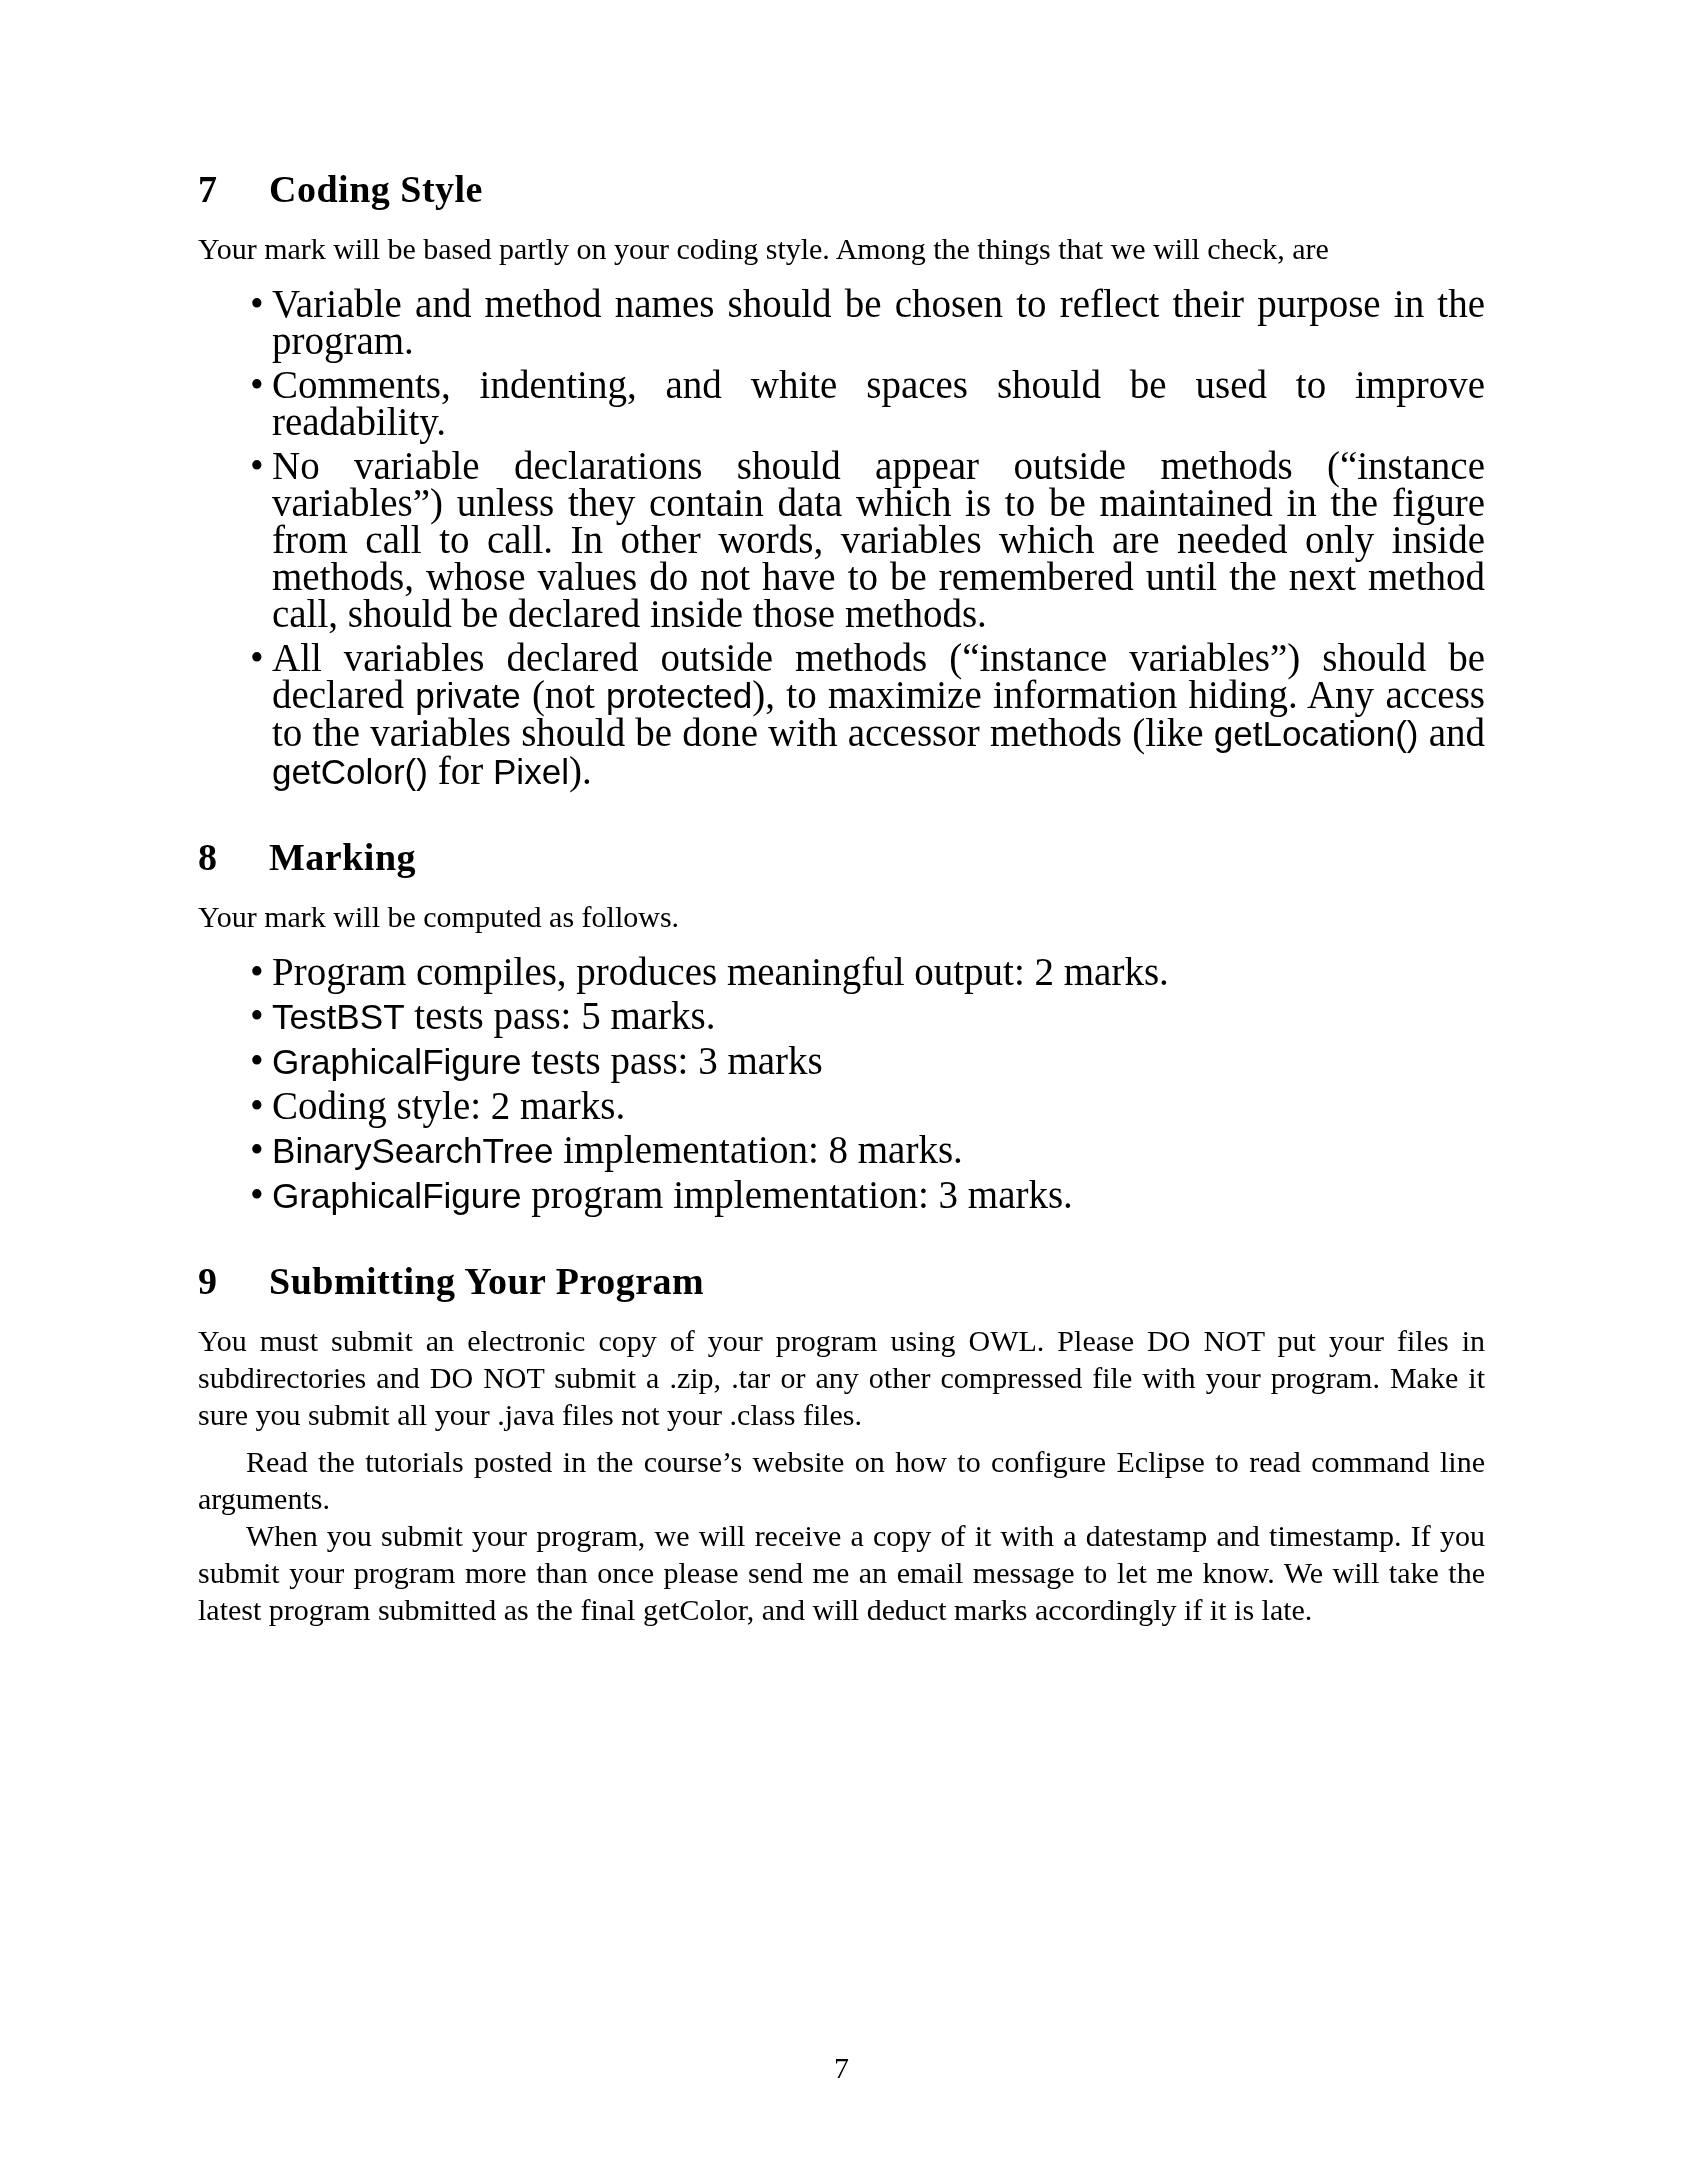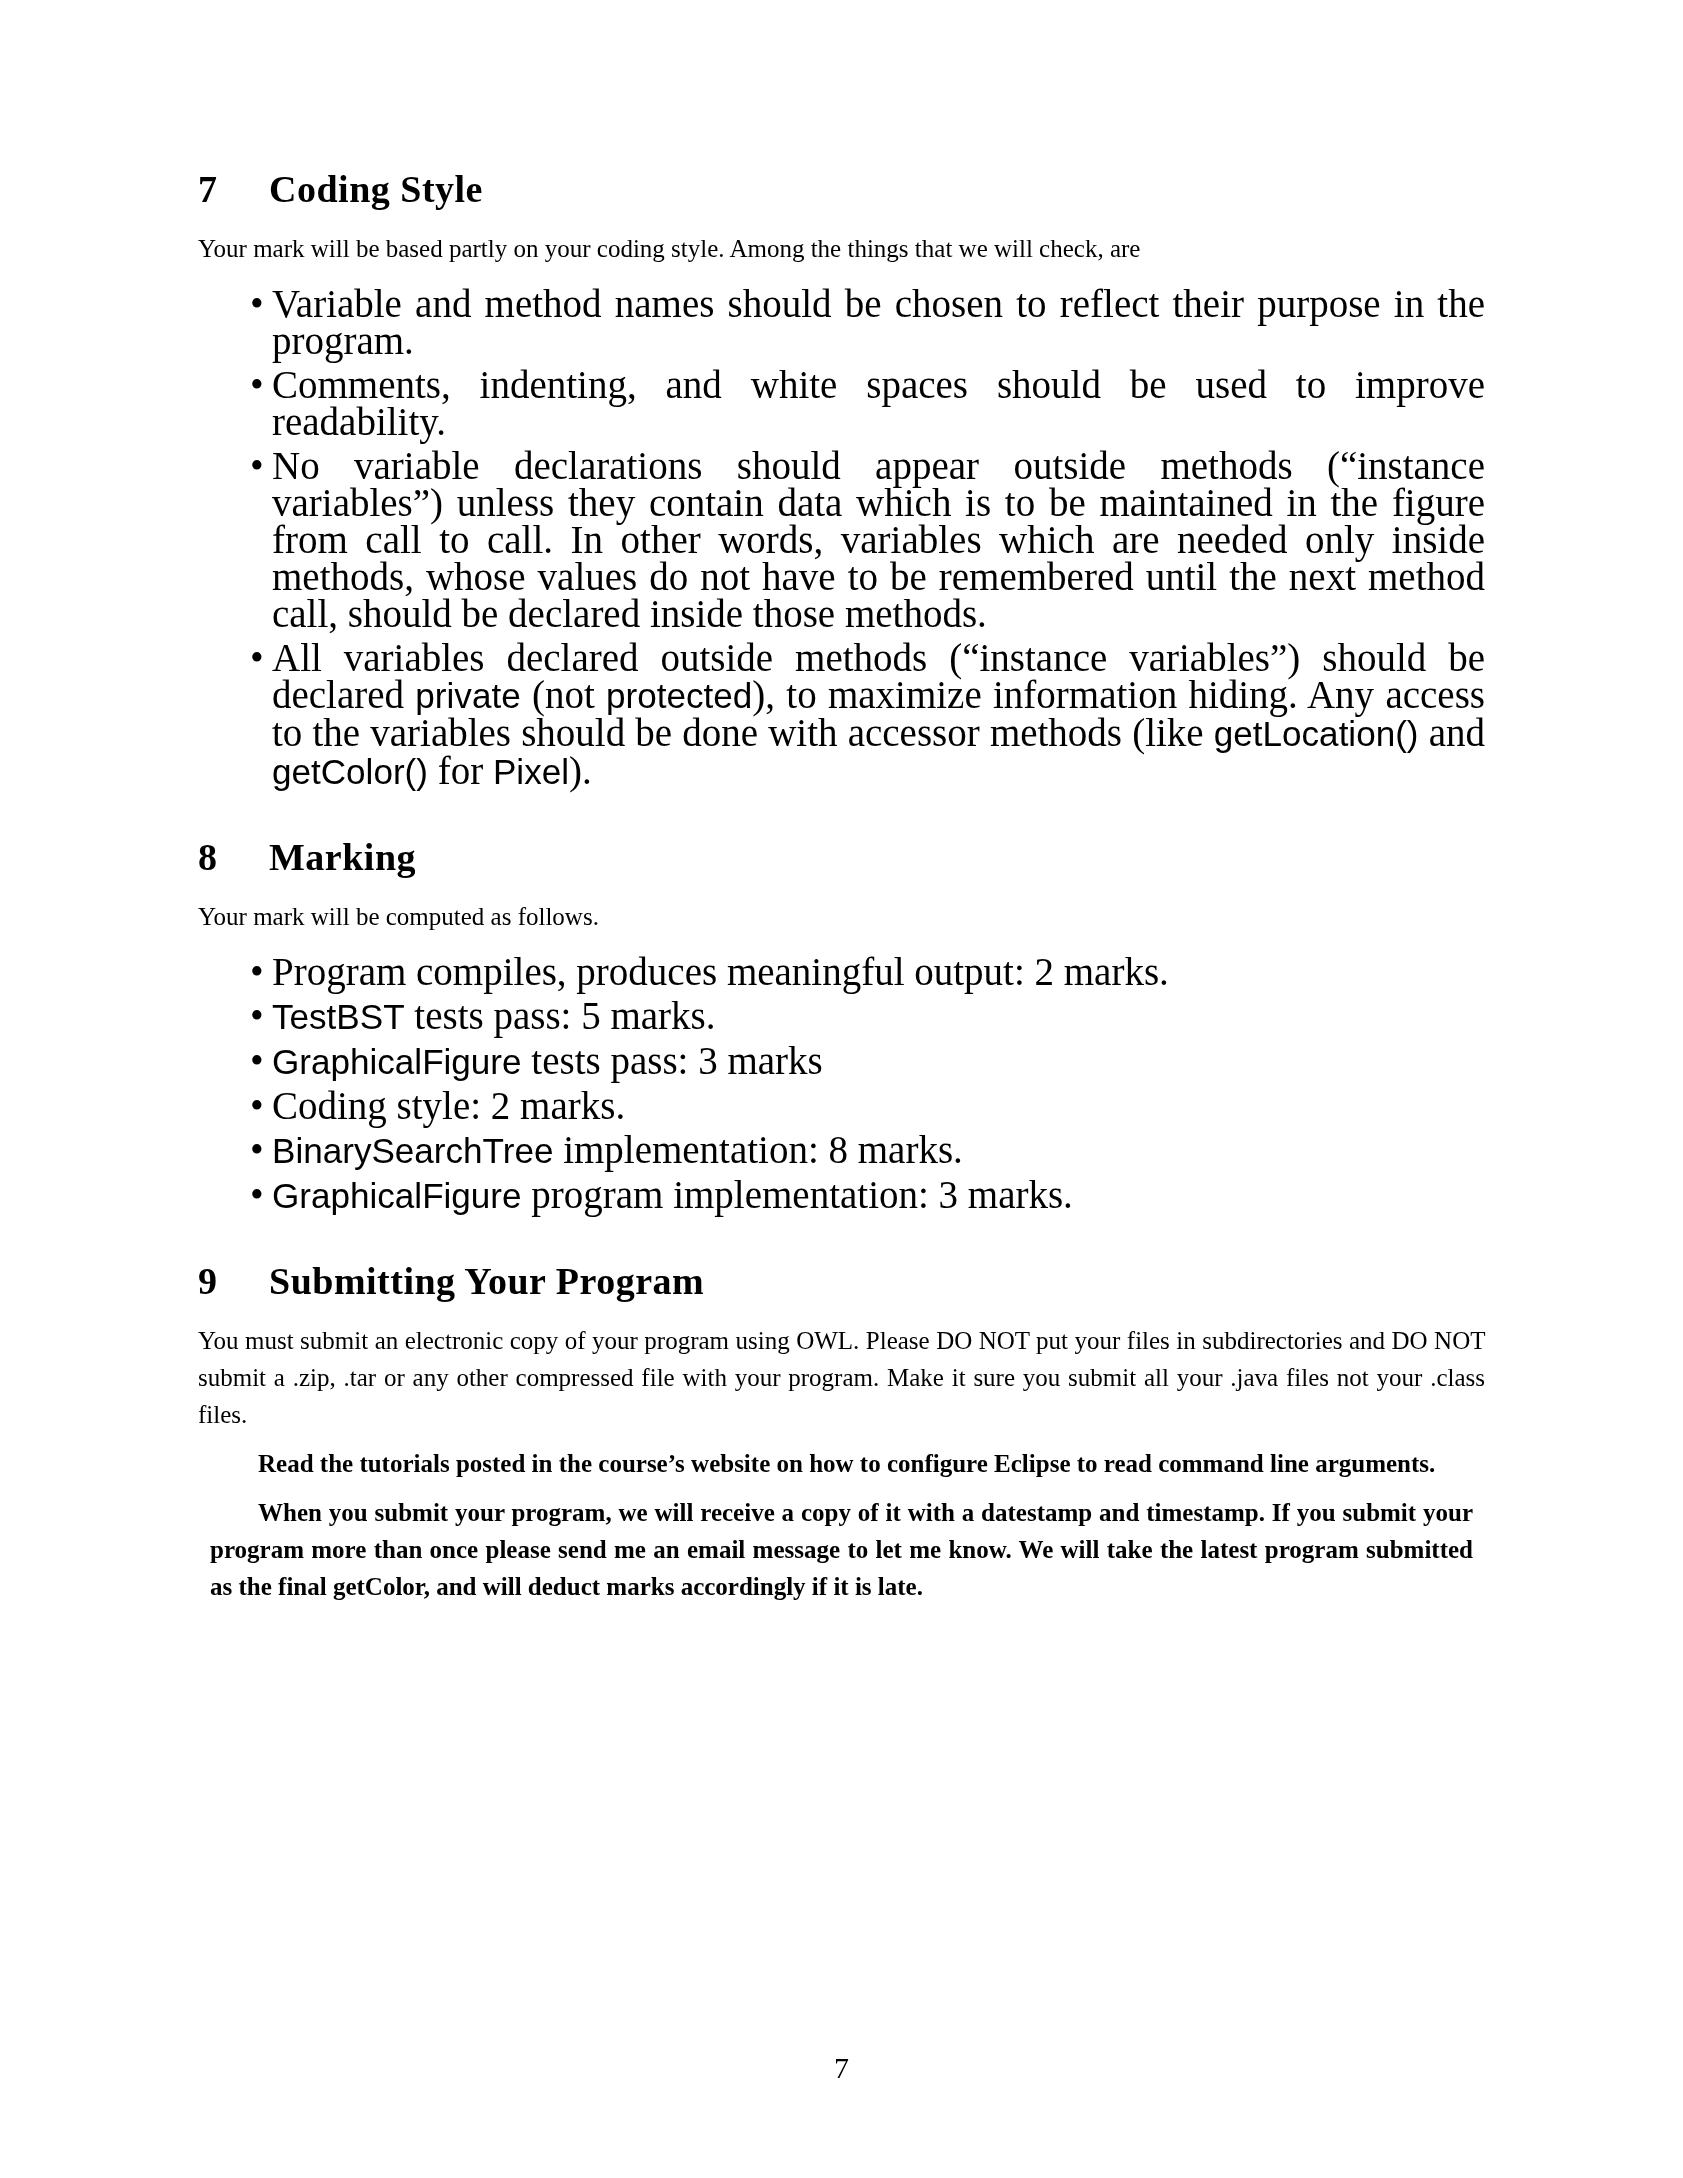--- a/index.html
+++ b/index.html
@@ -23,26 +23,26 @@
     align-items: baseline;
     font-size: 38px;
     font-weight: 700;
     line-height: 1.05;
     margin: 48px 0 20px 0;
     letter-spacing: 0.5px;
   }
   h2.section-heading.first { margin-top: 0; }
   .sec-num { display: inline-block; width: 71px; flex: 0 0 71px; }
   .para {
-    font-size: 25px;
+    font-size: 30px;
     line-height: 37px;
     text-align: justify;
     margin: 0 0 10px 0;
   }
-  .para.indent { text-indent: 48px; margin: 12px; font-weight: bold; }
+  .para.indent { text-indent: 48px; margin: 0; }
   ul.bullet-list {
     list-style: none;
     margin: 18px 0 18px 0;
     padding: 0 0 0 74px;
   }
   ul.bullet-list li {
     position: relative;
     font-size: 39px;
     line-height: 37px;
     text-align: justify;

